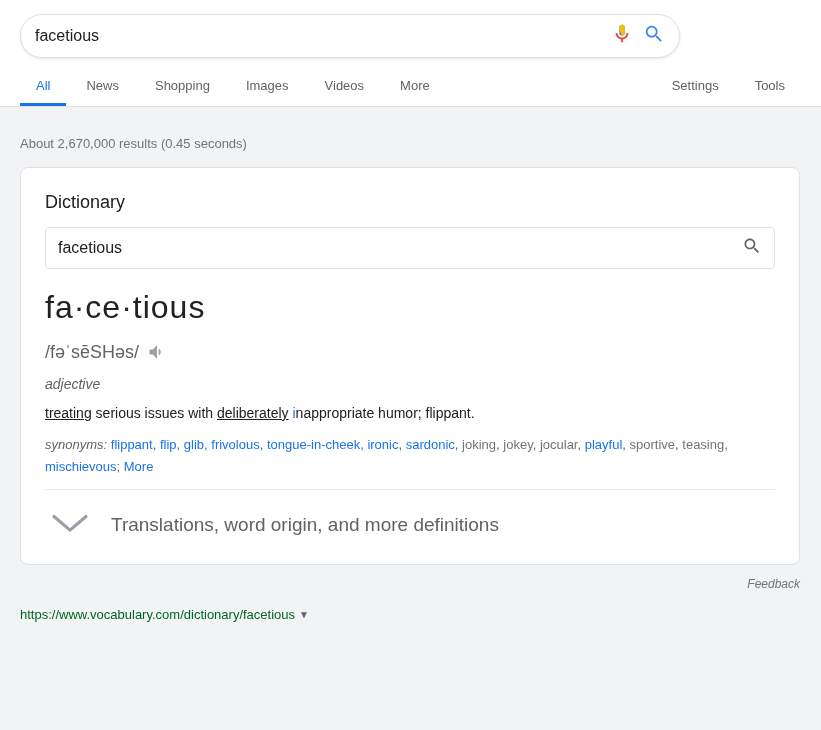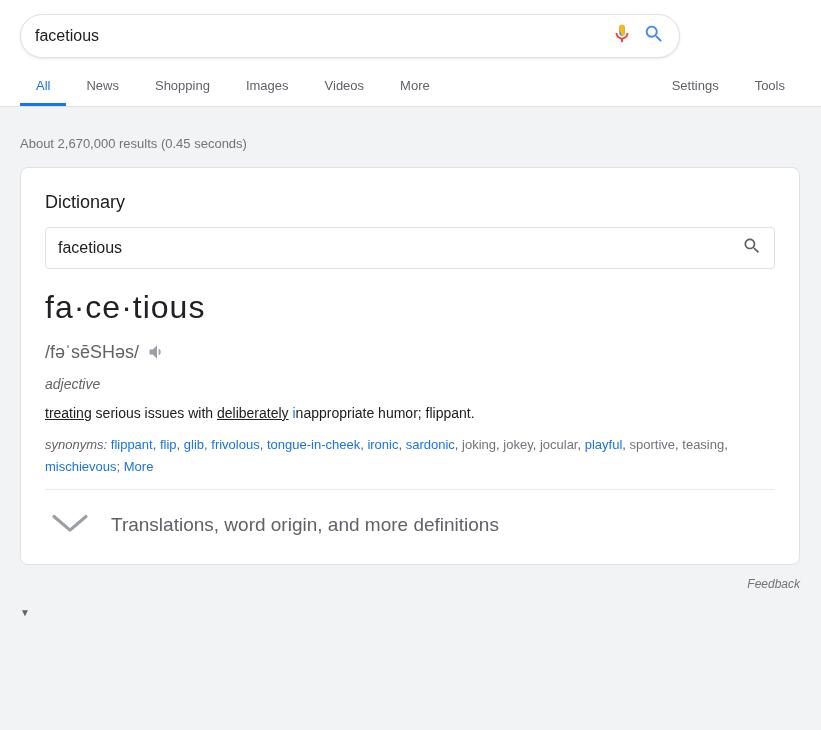--- a/index.html
+++ b/index.html
@@ -314,16 +314,17 @@
       <span class="translations-text">Translations, word origin, and more definitions</span>
     </div>
   </div>
 
   <div class="feedback-row">
     <span style="cursor:pointer;color:#70757a;">Feedback</span>
   </div>
 
   <div class="result-item">
     <div class="result-link-url-row">
+      <span class="url-text">https://www.vocabulary.com/dictionary/facetious</span>
       <span class="url-arrow">▼</span>
     </div>
   </div>
 </div>
 
 </body></html>

